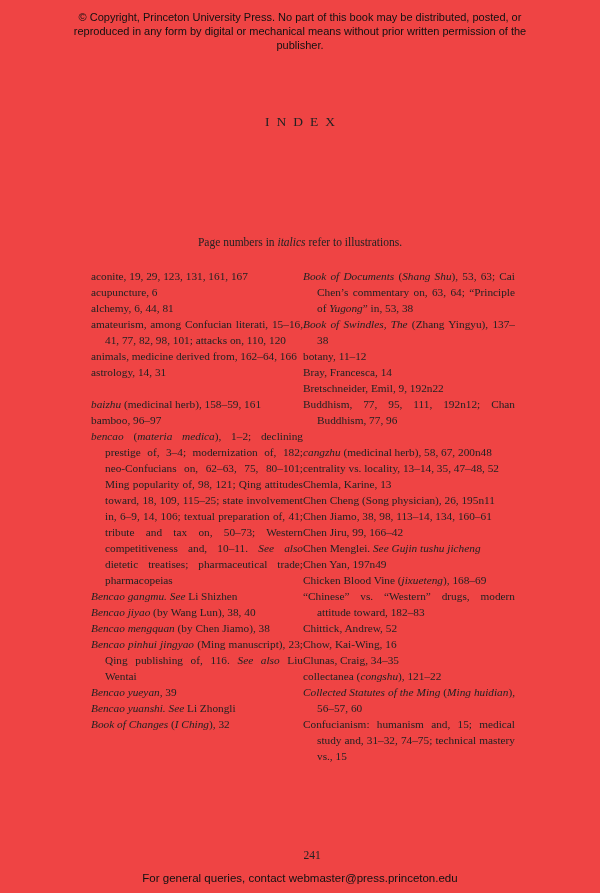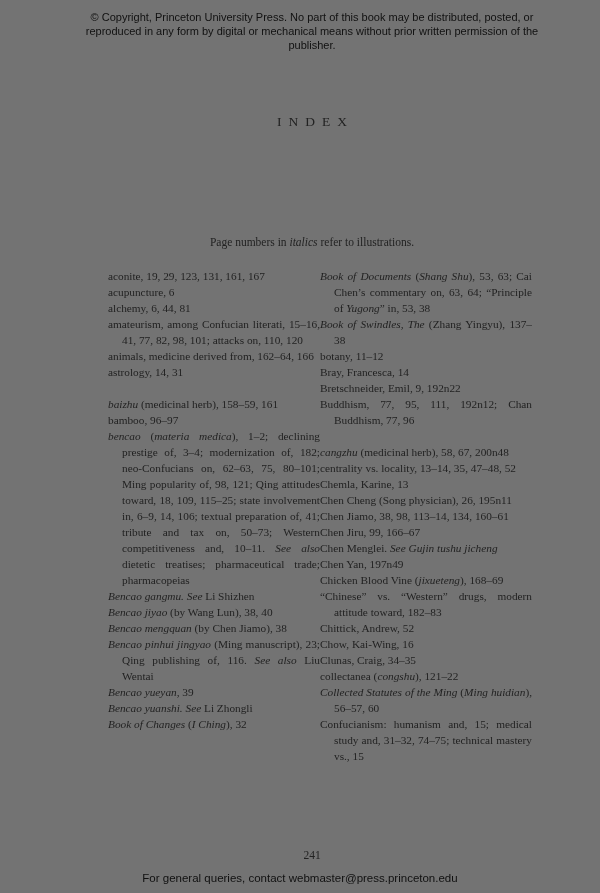--- a/index.html
+++ b/index.html
@@ -8,22 +8,21 @@
     width: 600px;
     height: 893px;
     position: relative;
     font-family: "Liberation Serif", serif;
     color: #1a1a1a;
     overflow: hidden;
   }
   .page {
     position: absolute;
     inset: 0;
-    background: #737373;
-    padding-left: 24px;
+    background: #ef4444;
   }
   .copyright {
     padding-top: 10px;
     width: 460px;
     margin: 0 auto;
     text-align: center;
     font-family: "Liberation Sans", sans-serif;
     font-size: 11px;
     line-height: 14px;
     color: #111111;
@@ -41,20 +40,21 @@
   .note {
     padding-top: 106px;
     text-align: center;
     font-size: 11.5px;
     color: #222222;
   }
   .columns {
     display: flex;
     padding: 20px 78px 0 84px;
     gap: 0;
+    justify-content: center;
   }
   .col {
     width: 212px;
     flex: 0 0 212px;
     font-size: 11.3px;
     line-height: 16px;
     text-align: justify;
     color: #222222;
   }
   .entry {
@@ -117,21 +117,21 @@
         <div class="entry"><i>Book of Swindles, The</i><span> (Zhang Yingyu), 137–38</span></div>
         <div class="entry"><span>botany, 11–12</span></div>
         <div class="entry"><span>Bray, Francesca, 14</span></div>
         <div class="entry"><span>Bretschneider, Emil, 9, 192n22</span></div>
         <div class="entry"><span>Buddhism, 77, 95, 111, 192n12; Chan Buddhism, 77, 96</span></div>
         <div class="entry gap"><i>cangzhu</i><span> (medicinal herb), 58, 67, 200n48</span></div>
         <div class="entry"><span>centrality vs. locality, 13–14, 35, 47–48, 52</span></div>
         <div class="entry"><span>Chemla, Karine, 13</span></div>
         <div class="entry"><span>Chen Cheng (Song physician), 26, 195n11</span></div>
         <div class="entry"><span>Chen Jiamo, 38, 98, 113–14, 134, 160–61</span></div>
-        <div class="entry"><span>Chen Jiru, 99, 166–67</span></div>
+        <div class="entry"><span>Chen Jiru, 99, 166–42</span></div>
         <div class="entry"><span>Chen Menglei. </span><i>See Gujin tushu jicheng</i></div>
         <div class="entry"><span>Chen Yan, 197n49</span></div>
         <div class="entry"><span>Chicken Blood Vine (</span><i>jixueteng</i><span>), 168–69</span></div>
         <div class="entry"><span>“Chinese” vs. “Western” drugs, modern attitude toward, 182–83</span></div>
         <div class="entry"><span>Chittick, Andrew, 52</span></div>
         <div class="entry"><span>Chow, Kai-Wing, 16</span></div>
         <div class="entry"><span>Clunas, Craig, 34–35</span></div>
         <div class="entry"><span>collectanea (</span><i>congshu</i><span>), 121–22</span></div>
         <div class="entry"><i>Collected Statutes of the Ming</i><span> (</span><i>Ming huidian</i><span>), 56–57, 60</span></div>
         <div class="entry"><span>Confucianism: humanism and, 15; medical study and, 31–32, 74–75; technical mastery vs., 15</span></div>

